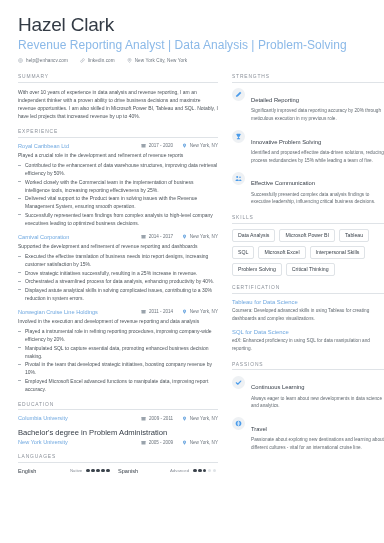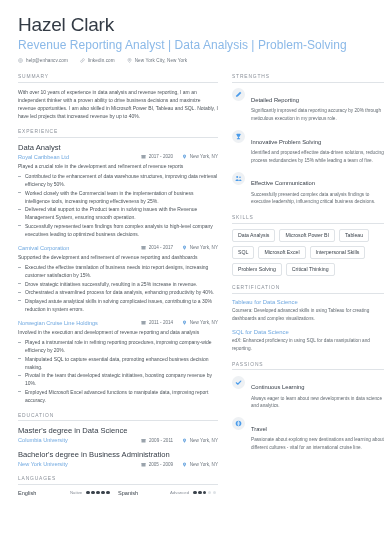--- a/index.html
+++ b/index.html
@@ -147,21 +147,20 @@
 
       <div class="sec">
         <div class="sec-title">SUMMARY</div>
         <div class="summary-text">With over 10 years of experience in data analysis and revenue reporting, I am an independent thinker with a proven ability to drive business decisions and maximize revenue opportunities. I am also skilled in Microsoft Power BI, Tableau and SQL. Notably, I have led projects that increased revenue by up to 40%.</div>
       </div>
 
       <div class="sec">
         <div class="sec-title">EXPERIENCE</div>
 
         <div class="entry">
-          <div class="job-title">Data Analyst</div>
           <div class="meta-row">
             <span class="company">Royal Caribbean Ltd</span>
             <span class="meta-chip">
               <span class="m-ico">
                 <svg viewBox="0 0 16 16" fill="currentColor">
                     <rect x="1.5" y="3" width="13" height="11.5" rx="1.2"></rect>
                     <rect x="1.5" y="3" width="13" height="3" rx="1.2"></rect>
                   </svg>
               </span>
               <span class="meta-text">2017 - 2020</span>
@@ -245,21 +244,20 @@
             <li>Pivotal in the team that developed strategic initiatives, boosting company revenue by 10%.</li>
             <li>Employed Microsoft Excel advanced functions to manipulate data, improving report accuracy.</li>
           </ul>
         </div>
       </div>
 
       <div class="sec">
         <div class="sec-title">EDUCATION</div>
 
         <div class="entry">
-          <div class="job-title">Master's degree in Data Science</div>
           <div class="meta-row">
             <span class="company">Columbia University</span>
             <span class="meta-chip">
               <span class="m-ico">
                 <svg viewBox="0 0 16 16" fill="currentColor">
                     <rect x="1.5" y="3" width="13" height="11.5" rx="1.2"></rect>
                     <rect x="1.5" y="3" width="13" height="3" rx="1.2"></rect>
                   </svg>
               </span>
               <span class="meta-text">2009 - 2011</span>
@@ -270,21 +268,21 @@
                     <path d="M8 15s5-5.2 5-8.6A5 5 0 103 6.4C3 9.8 8 15 8 15z"></path>
                     <circle cx="8" cy="6.3" r="1.7" fill="#fff"></circle>
                   </svg>
               </span>
               <span class="meta-text">New York, NY</span>
             </span>
           </div>
         </div>
 
         <div class="entry">
-          <div class="job-title">Bachelor's degree in Business Administration</div>
+          <div class="job-title">Bachelor's degree in Problem Administration</div>
           <div class="meta-row">
             <span class="company">New York University</span>
             <span class="meta-chip">
               <span class="m-ico">
                 <svg viewBox="0 0 16 16" fill="currentColor">
                     <rect x="1.5" y="3" width="13" height="11.5" rx="1.2"></rect>
                     <rect x="1.5" y="3" width="13" height="3" rx="1.2"></rect>
                   </svg>
               </span>
               <span class="meta-text">2005 - 2009</span>

